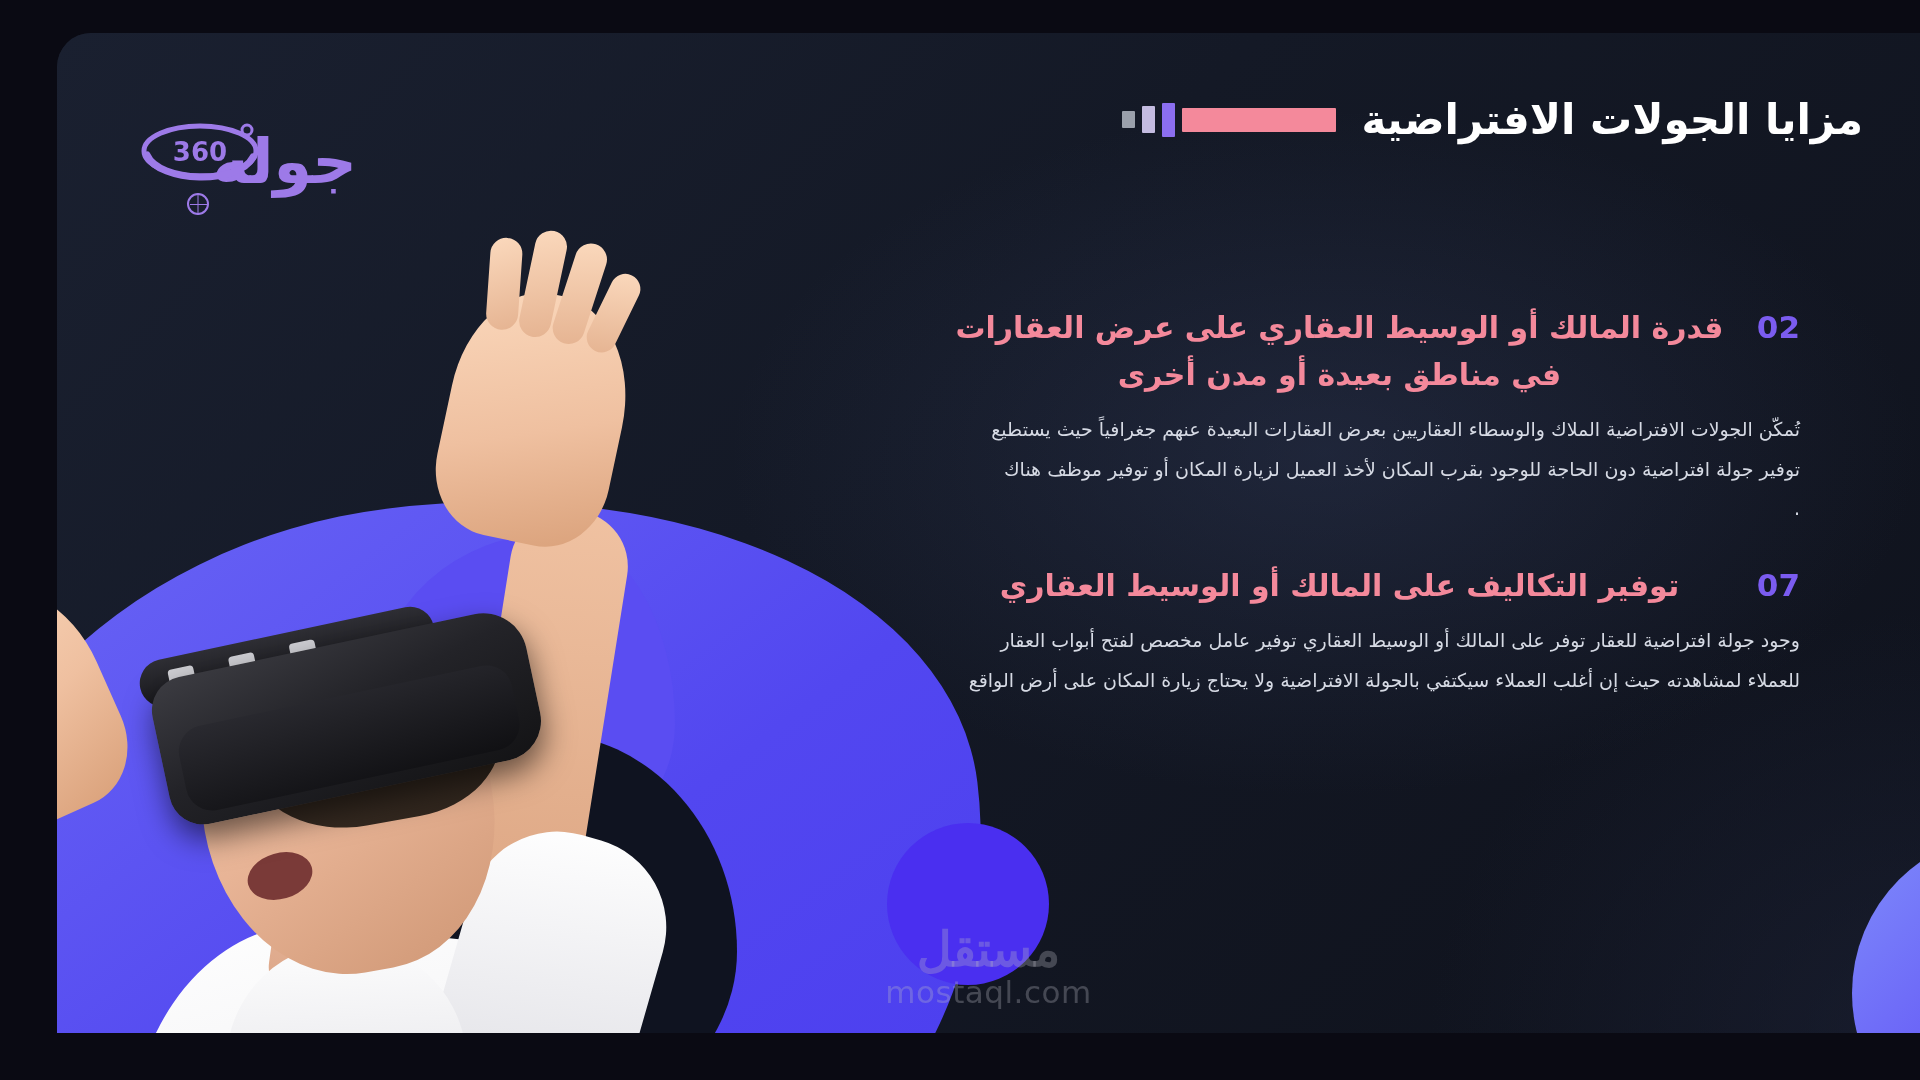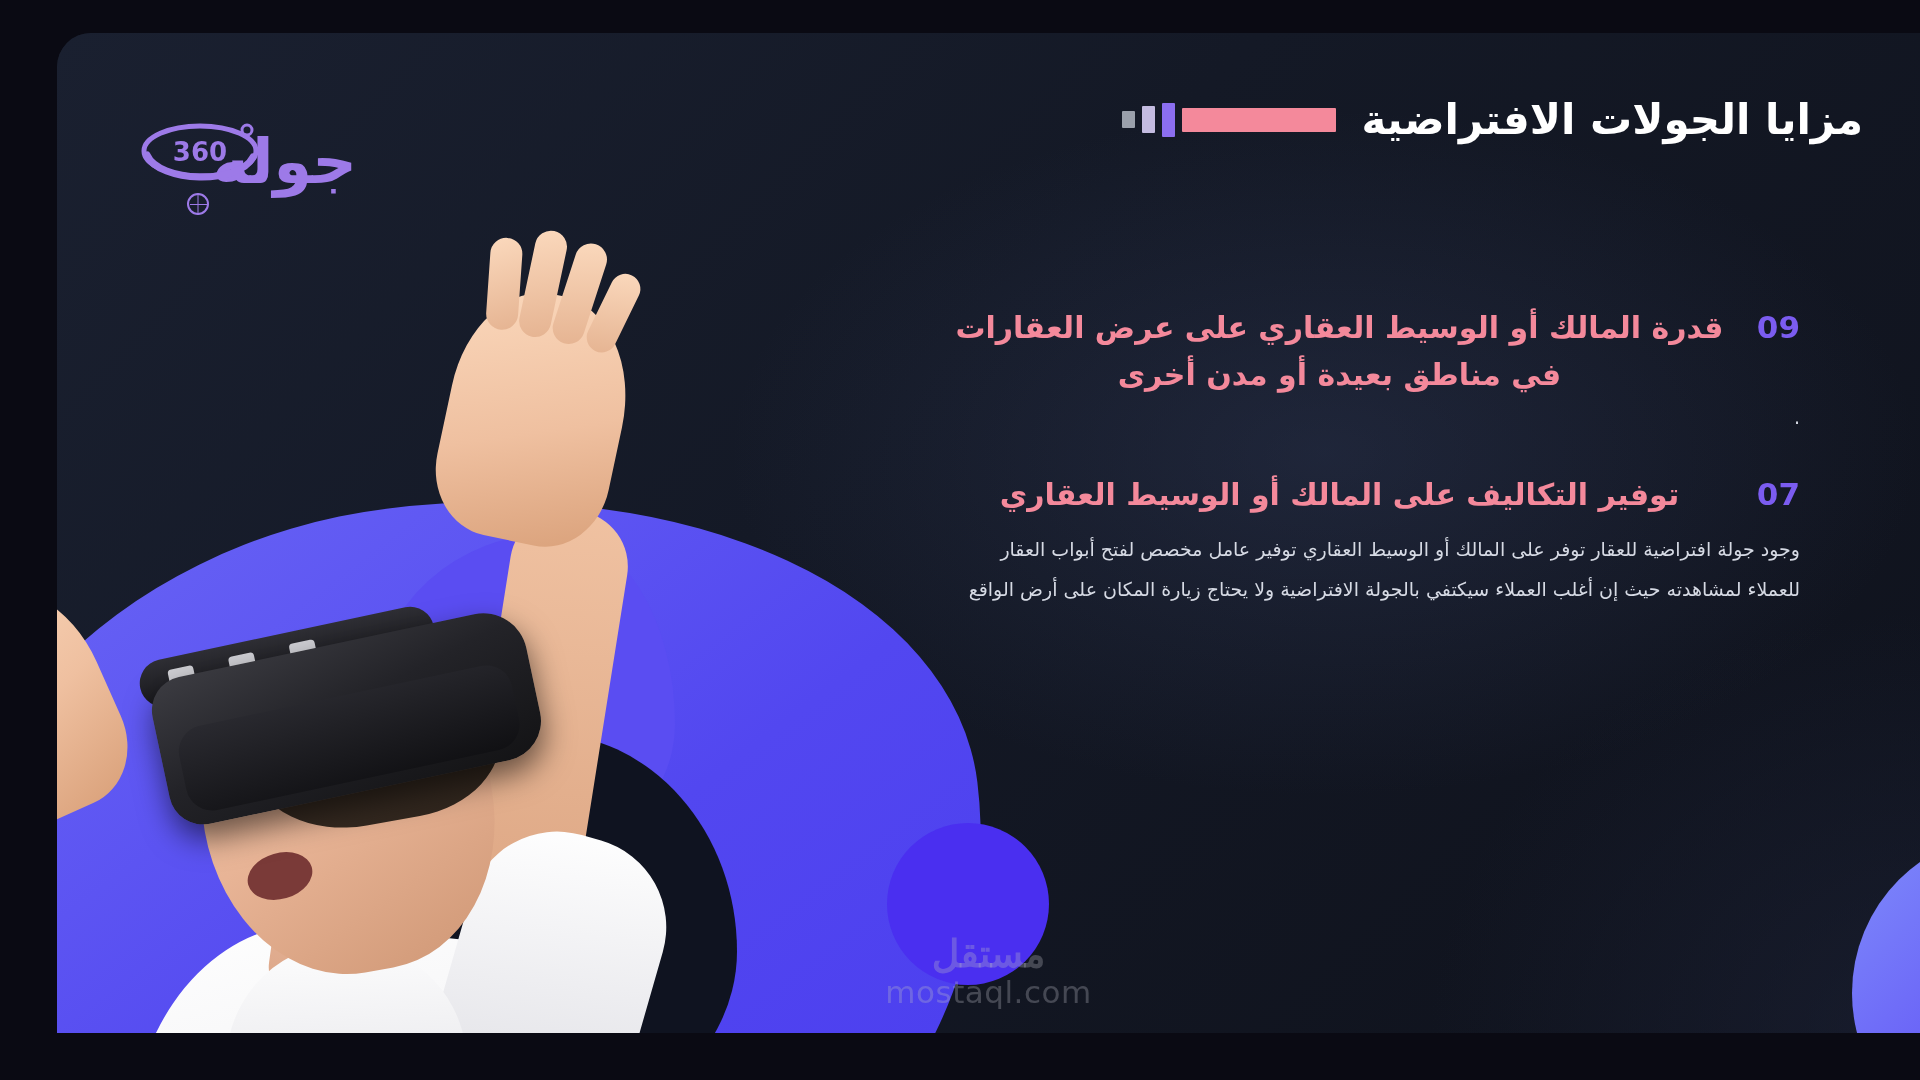--- a/index.html
+++ b/index.html
@@ -233,21 +233,21 @@
   }
 
   
   .watermark {
     position:absolute; left:50%; bottom:22px;
     transform:translateX(-50%);
     text-align:center; pointer-events:none;
   }
   .wm-ar {
     font-family:Liberation Serif, serif;
-    font-size:38px; font-weight:700; color:rgba(190,190,200,.30);
+    font-size:48px; font-weight:700; color:rgba(190,190,200,.30);
     line-height:1.05; letter-spacing:1px;
   }
   .wm-en {
     font-family:"DejaVu Sans", sans-serif;
     font-size:31px; font-weight:400; color:rgba(190,190,200,.30);
     line-height:1.15; letter-spacing:.5px; direction:ltr;
   }
 </style>
 </head>
 <body>
@@ -312,23 +312,24 @@
         <span class="bar bar-purple"></span>
         <span class="bar bar-lav"></span>
         <span class="bar bar-gray"></span>
       </span>
     </div>
 
     <div class="content">
 
       <div class="block">
         <div class="blk-head">
-          <span class="blk-num">09</span>
+          <span class="blk-num">02</span>
           <span class="blk-title">قدرة المالك أو الوسيط العقاري على عرض العقارات في مناطق بعيدة أو مدن أخرى</span>
         </div>
+        <p class="blk-body">تُمكّن الجولات الافتراضية الملاك والوسطاء العقاريين بعرض العقارات البعيدة عنهم جغرافياً حيث يستطيع توفير جولة افتراضية دون الحاجة للوجود بقرب المكان لأخذ العميل لزيارة المكان أو توفير موظف هناك</p>
         <span class="blk-body dot">.</span>
       </div>
 
       <div class="block">
         <div class="blk-head">
           <span class="blk-num">07</span>
           <span class="blk-title">توفير التكاليف على المالك أو الوسيط العقاري</span>
         </div>
         <p class="blk-body">وجود جولة افتراضية للعقار توفر على المالك أو الوسيط العقاري توفير عامل مخصص لفتح أبواب العقار للعملاء لمشاهدته حيث إن أغلب العملاء سيكتفي بالجولة الافتراضية ولا يحتاج زيارة المكان على أرض الواقع</p>
       </div>

